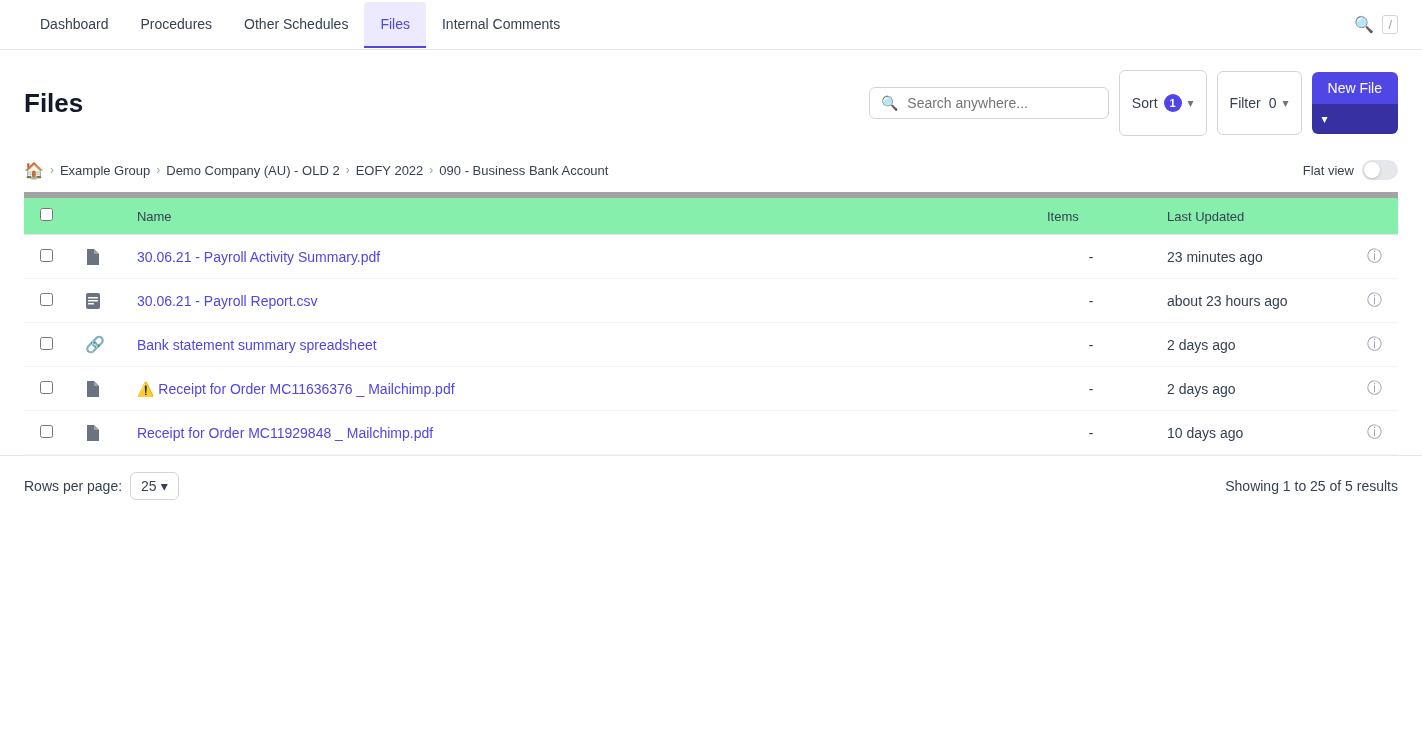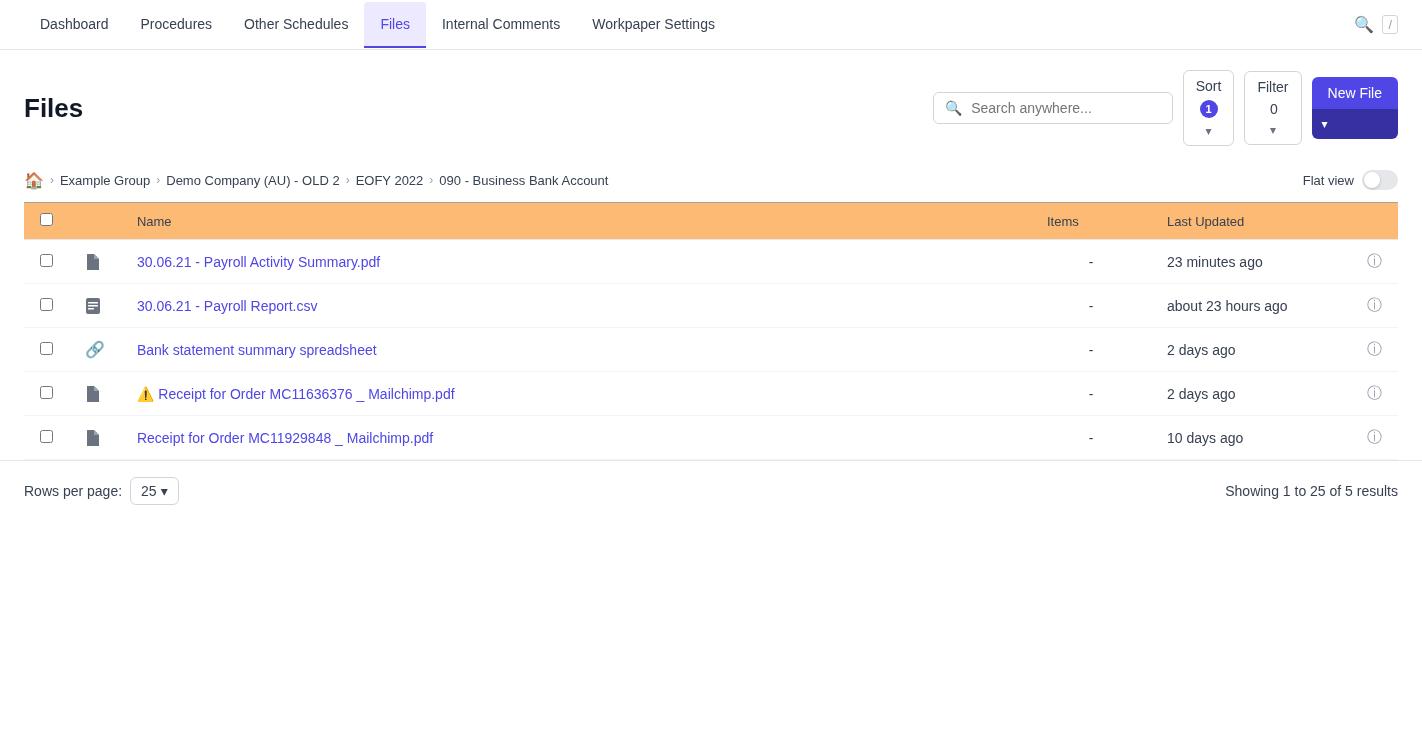--- a/index.html
+++ b/index.html
@@ -38,22 +38,22 @@
       border: 1px solid #d1d5db; border-radius: 6px; padding: 7px 12px;
       background: #fff; width: 240px;
     }
     .search-box input {
       border: none; outline: none; font-size: 14px; color: #374151; width: 100%; background: transparent;
     }
     .search-icon-small { color: #9ca3af; font-size: 14px; }
 
     .sort-btn, .filter-btn {
       display: flex; align-items: center; gap: 6px;
-      border: 1px solid #d1d5db; border-radius: 6px; padding: 7px 12px;
-      background: #fff; cursor: pointer; font-size: 14px; color: #374151; flex-direction: column;
+      border: 1px solid #d1d5db; border-radius: 6px; padding: 23px 12px;
+      background: #fff; cursor: pointer; font-size: 14px; color: #374151;
     }
     .badge {
       background: #4f46e5; color: #fff; border-radius: 50%; width: 18px; height: 18px;
       display: flex; align-items: center; justify-content: center; font-size: 11px; font-weight: 600;
     }
     .chevron-icon { color: #6b7280; font-size: 12px; }
 
     .new-file-group { display: flex; align-items: stretch; border-radius: 6px; overflow: hidden; flex-direction: column; }
     .new-file-btn {
       background: #4f46e5; color: #fff; border: none; padding: 8px 16px;
@@ -84,22 +84,22 @@
     .toggle-switch::after {
       content: ''; position: absolute; width: 16px; height: 16px;
       background: #fff; border-radius: 50%; top: 2px; left: 2px;
       box-shadow: 0 1px 3px rgba(0,0,0,0.2);
     }
 
     
     .files-table { width: 100%; border-collapse: collapse; }
     .files-table th {
       padding: 10px 16px; text-align: left; font-size: 13px; font-weight: 500;
-      color: #374151; border-bottom: 1px solid #e5e7eb; border-top: 1px solid #a3a3a3;
-      background: #fdba74;
+      color: #374151; border-bottom: 1px solid #e5e7eb; border-top: 6px solid #a3a3a3;
+      background: #86efac;
     }
     .files-table td {
       padding: 12px 16px; font-size: 14px; color: #374151;
       border-bottom: 1px solid #f3f4f6;
     }
 
     .checkbox-col { width: 44px; }
     .icon-col { width: 44px; }
     .name-col { }
     .items-col { width: 120px; text-align: center; color: #9ca3af; }
@@ -133,21 +133,20 @@
   </style>
 </head>
 <body>
 
 <nav class="top-nav">
   <div class="nav-item">Dashboard</div>
   <div class="nav-item">Procedures</div>
   <div class="nav-item">Other Schedules</div>
   <div class="nav-item active">Files</div>
   <div class="nav-item">Internal Comments</div>
-  <div class="nav-item">Workpaper Settings</div>
   <div class="nav-right">
     <span class="nav-search-icon">🔍</span>
     <span class="nav-slash">/</span>
   </div>
 </nav>
 
 <div class="page-header">
   <h1 class="page-title">Files</h1>
   <div class="header-controls">
 

